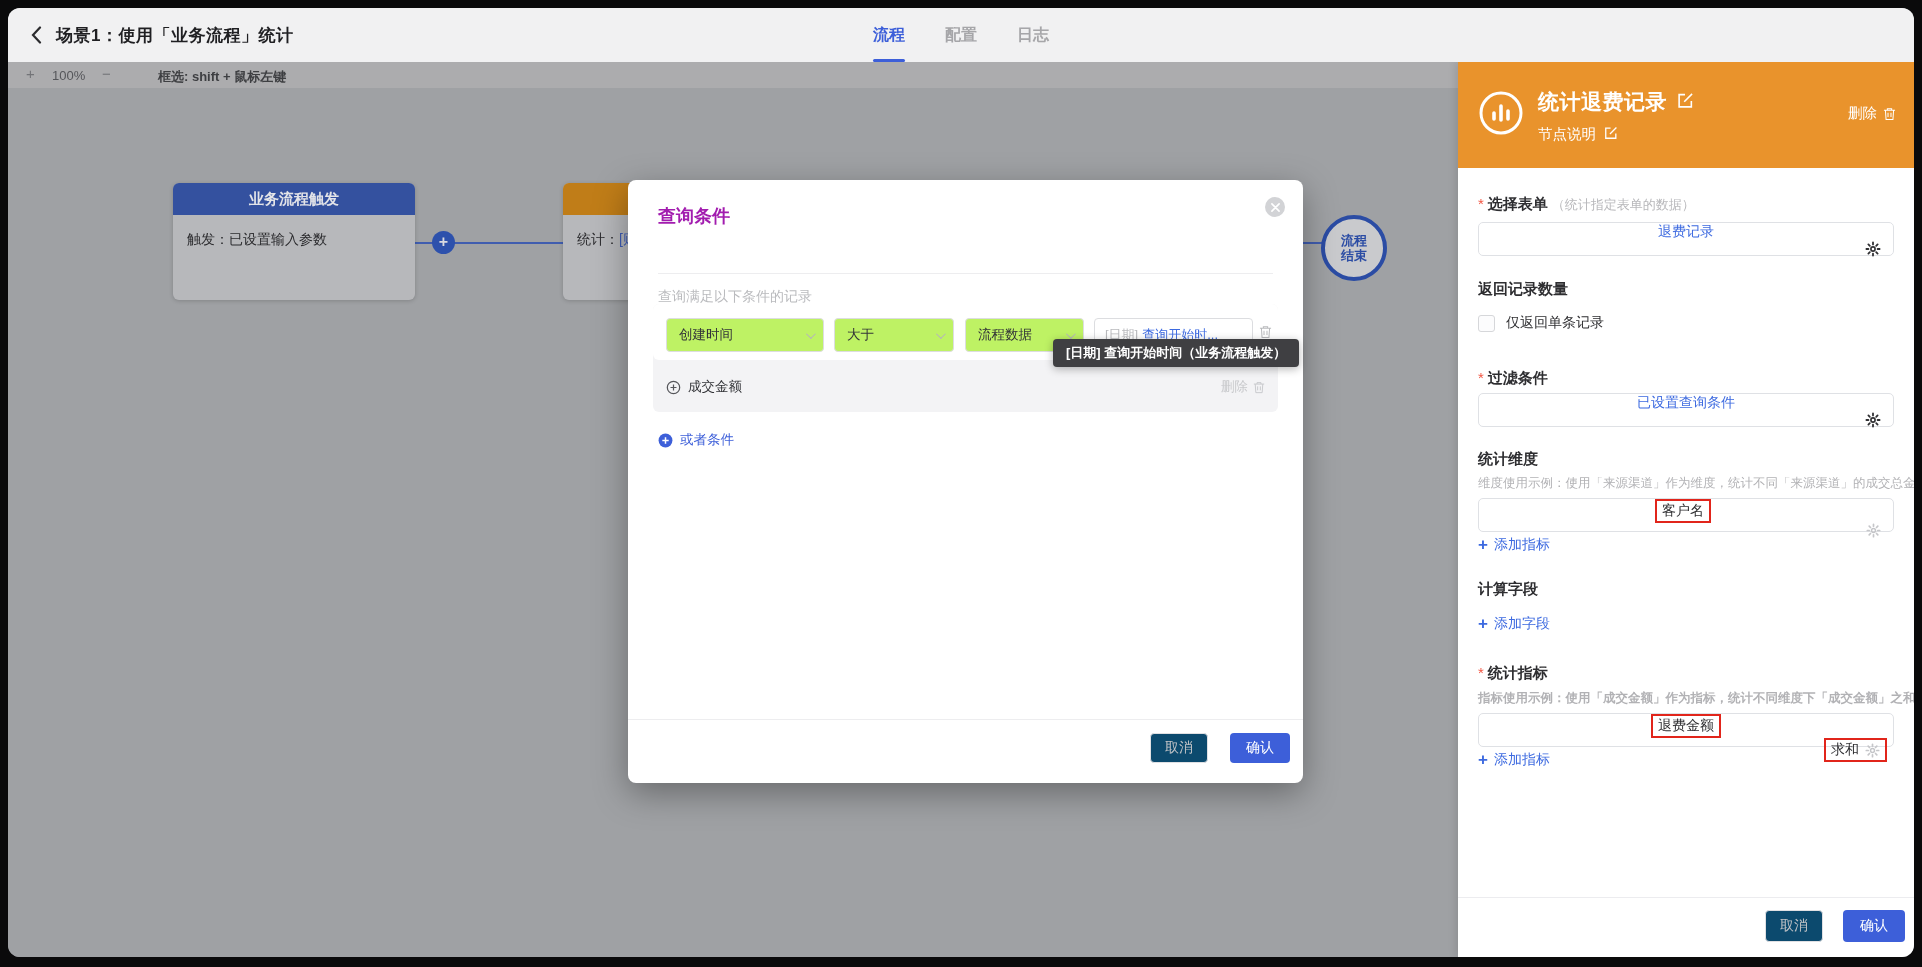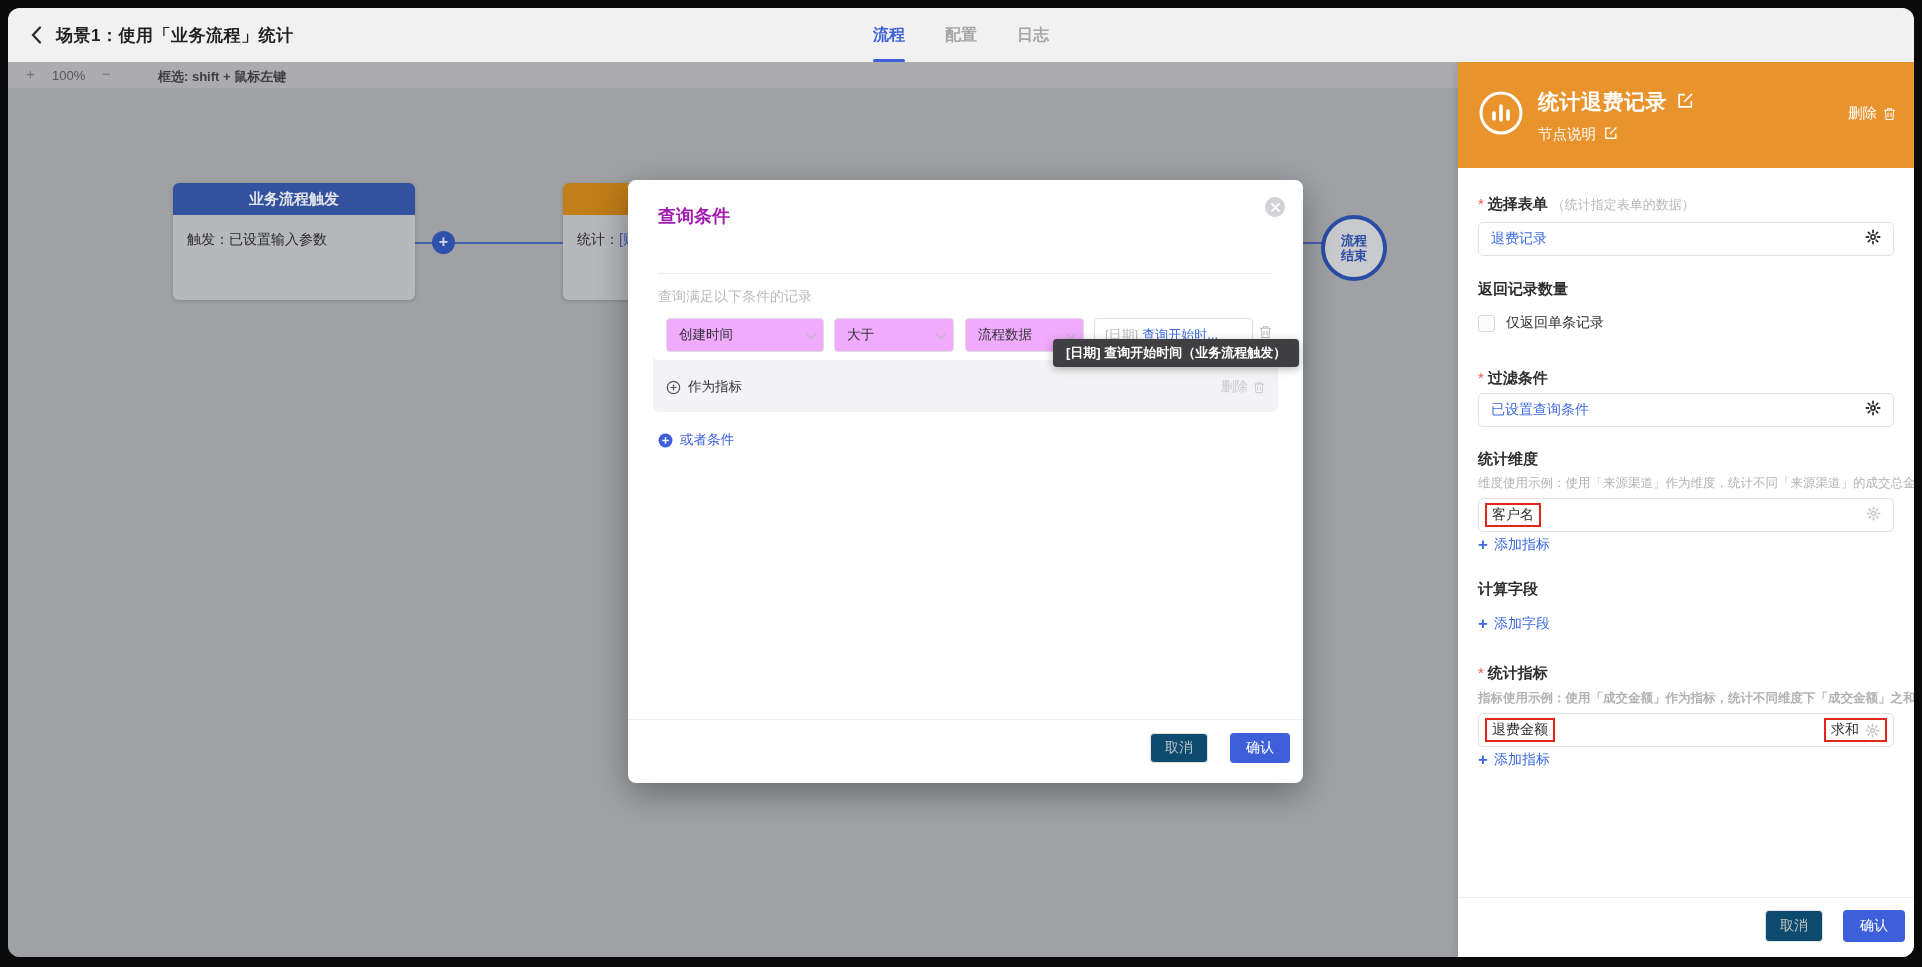--- a/index.html
+++ b/index.html
@@ -41,21 +41,21 @@
   .end-node span { font-size:13px; line-height:15px; font-weight:700; color:#2B4CA4; }
 
   
   .modal { position:absolute; left:620px; top:172px; width:675px; height:603px; background:#fff; border-radius:8px; box-shadow:0 10px 34px rgba(0,0,0,.35); z-index:10; }
   .m-title { position:absolute; left:30px; top:24px; font-size:18px; font-weight:700; color:#a21caf; }
   .m-close { position:absolute; right:18px; top:17px; width:20px; height:20px; border-radius:50%; background:#D2D3D6; display:flex; align-items:center; justify-content:center; cursor:pointer; }
   .m-div1 { position:absolute; left:30px; right:30px; top:93px; height:1px; background:#EDEDEF; }
   .m-sub { position:absolute; left:30px; top:108px; font-size:14px; color:#BABBBE; }
   .m-group { position:absolute; left:25px; top:124px; width:625px; height:108px; background:#F3F3F5; border-radius:6px; }
   .m-row { position:absolute; left:0; top:0; width:625px; height:56px; background:#FFFFFF; border-radius:6px; }
-  .m-select { position:absolute; top:14px; height:34px; background:#f0abfc; border:1px solid #DCDDE0; border-radius:4px; display:flex; align-items:center; padding:0 10px 0 12px; font-size:13.5px; color:#333438; cursor:pointer; }
+  .m-select { position:absolute; top:14px; height:34px; background:#bef264; border:1px solid #DCDDE0; border-radius:4px; display:flex; align-items:center; padding:0 10px 0 12px; font-size:13.5px; color:#333438; cursor:pointer; }
   .m-select .chev { margin-left:auto; width:7px; height:7px; border-right:1.6px solid #B5B6B9; border-bottom:1.6px solid #B5B6B9; transform:rotate(45deg) translateY(-2px); }
   .m-sel1 { left:13px; width:158px; }
   .m-sel2 { left:181px; width:120px; }
   .m-sel3 { left:312px; width:119px; }
   .m-val { position:absolute; left:441px; top:14px; width:159px; height:34px; border:1px solid #DCDDE0; border-radius:4px; background:#fff; display:flex; align-items:center; padding:0 8px 0 10px; font-size:13px; white-space:nowrap; overflow:hidden; cursor:pointer; }
   .m-val .pfx { color:#B9BABD; margin-right:4px; }
   .m-val .ref { color:#3D6AE0; }
   .m-row-trash { position:absolute; left:606px; top:21px; color:#B9BABD; cursor:pointer; }
   .m-and { position:absolute; left:13px; top:74px; display:flex; align-items:center; gap:7px; font-size:13.5px; color:#333438; cursor:pointer; }
   .m-and svg { color:#55565A; }
@@ -74,21 +74,21 @@
   .p-header { position:absolute; left:0; top:0; width:456px; height:106px; background:#E9932C; color:#fff; }
   .p-icon { position:absolute; left:20px; top:28px; }
   .p-title-row { position:absolute; left:80px; top:26px; display:flex; align-items:center; gap:10px; }
   .p-title { font-size:21px; font-weight:700; letter-spacing:.5px; }
   .p-note-row { position:absolute; left:80px; top:63px; display:flex; align-items:center; gap:8px; font-size:14.5px; }
   .p-del { position:absolute; right:18px; top:42px; display:flex; align-items:center; gap:6px; font-size:14.5px; cursor:pointer; }
   .p-label { position:absolute; left:20px; font-size:15px; font-weight:600; color:#2E2E31; }
   .req { color:#F25643; margin-right:4px; font-weight:400; }
   .p-hint-inline { font-size:13px; font-weight:400; color:#B8B8BB; margin-left:4px; }
   .p-help { position:absolute; left:20px; font-size:12.5px; color:#B2B2B5; white-space:nowrap; }
-  .p-field { position:absolute; left:20px; width:416px; height:34px; border:1px solid #DFE1E5; border-radius:5px; background:#fff; display:flex; align-items:center; padding:0 12px; cursor:pointer; }
+  .p-field { position:absolute; left:20px; width:416px; height:34px; border:1px solid #DFE1E5; border-radius:5px; background:#fff; display:flex; align-items:center; padding:0 12px; cursor:pointer;flex-direction:column; }
   .p-field .f-blue { color:#3D6AE0; font-size:14px; }
   .p-field .f-dark { color:#2E2E31; font-size:14px; }
   .p-field .gear-dark { margin-left:auto; color:#2F2F32; }
   .p-field .gear-light { margin-left:auto; color:#C5C6C9; }
   .redbox { border:2px solid #E1251B; padding:1px 5px; display:inline-flex; align-items:center; gap:6px; }
   .chk-row { position:absolute; left:20px; display:flex; align-items:center; gap:11px; font-size:14px; color:#2E2E31; }
   .chk { width:17px; height:17px; border:1px solid #D6D7DA; border-radius:3px; background:#FCFCFD; cursor:pointer; }
   .add-link { position:absolute; left:20px; display:flex; align-items:center; gap:6px; color:#3D6AE0; font-size:14px; cursor:pointer; }
   .add-link .pl { font-size:17px; font-weight:700; line-height:14px; }
   .p-footer-div { position:absolute; left:0; right:0; top:835px; height:1px; background:#ECECEF; }
@@ -183,21 +183,21 @@
             <svg viewBox="0 0 14 15" width="13" height="14">
                 <path d="M1 3.5h12M4.7 3.5V1.8h4.6v1.7M2.6 3.5l.7 10h7.4l.7-10M5.4 6.2v4.6M8.6 6.2v4.6" fill="none" stroke="currentColor" stroke-width="1.1"></path>
               </svg>
           </span>
         </div>
         <div class="m-and">
           <svg viewBox="0 0 16 16" width="15" height="15">
               <circle cx="8" cy="8" r="6.6" fill="none" stroke="currentColor" stroke-width="1.3"></circle>
               <path d="M8 4.8v6.4M4.8 8h6.4" stroke="currentColor" stroke-width="1.3"></path>
             </svg>
-          <span>作为指标</span>
+          <span>成交金额</span>
         </div>
         <div class="m-del">
           <span>删除</span>
           <svg viewBox="0 0 14 15" width="12" height="13">
               <path d="M1 3.5h12M4.7 3.5V1.8h4.6v1.7M2.6 3.5l.7 10h7.4l.7-10M5.4 6.2v4.6M8.6 6.2v4.6" fill="none" stroke="currentColor" stroke-width="1.1"></path>
             </svg>
         </div>
       </div>
 
       <div class="m-tooltip">[日期] 查询开始时间（业务流程触发）</div>

